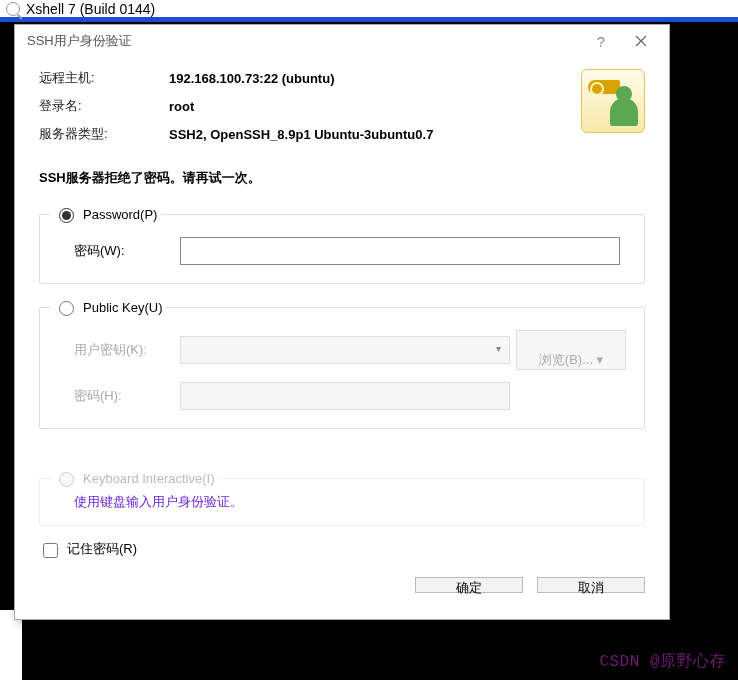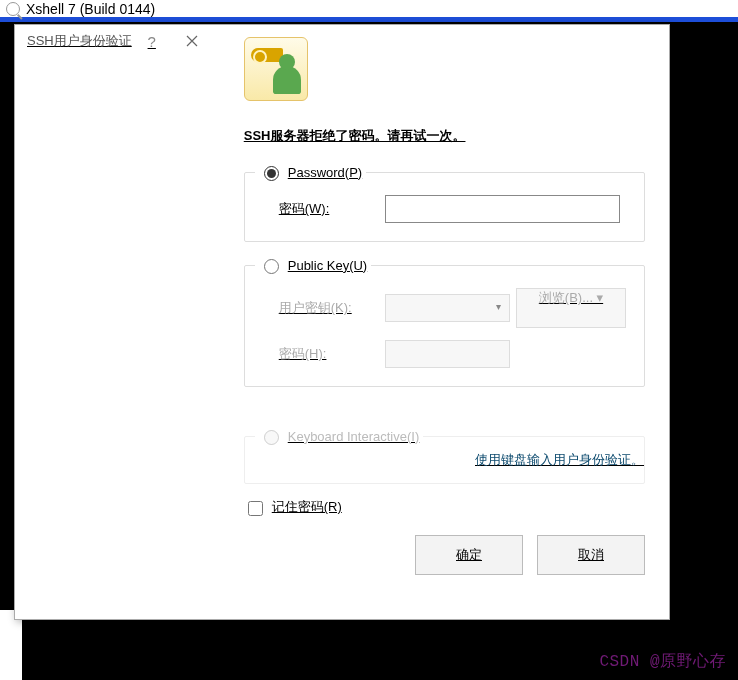--- a/index.html
+++ b/index.html
@@ -7,21 +7,21 @@
   .terminal-bg { position: absolute; top: 0; left: 0; right: 0; bottom: 0; background: #000; }
   .terminal-titlebar { position: absolute; top: 0; left: 0; right: 0; height: 22px; background: #fff; border-bottom: 5px solid #1d4ed8; font-family: "Consolas", monospace; font-size: 14px; padding: 2px 6px; color: #000; display:flex; align-items:center; }
   .terminal-titlebar .mag { width:14px;height:14px;border:1.5px solid #999;border-radius:50%;margin-right:6px;position:relative;}
   .terminal-titlebar .mag::after{content:"";position:absolute;width:6px;height:1.5px;background:#999;bottom:-3px;right:-4px;transform:rotate(45deg);}
   .watermark { position: absolute; bottom: 8px; right: 12px; color: #701a75; font-size: 16px; font-weight: 300; letter-spacing: 0.5px; font-family: Liberation Mono, monospace; }
   .white-strip { position:absolute; left:0; top:610px; width:22px; bottom:0; background:#fff;}
 
   .dialog {
     position: absolute; top: 24px; left: 14px; width: 656px; height: 596px;
     background: #fff; border: 1px solid #aaa; box-shadow: 2px 2px 8px rgba(0,0,0,0.3);
-    display: flex; flex-direction: row; text-decoration: underline;
+    display: flex; flex-direction: column;
   }
   .dlg-titlebar { height: 32px; display:flex; align-items:center; padding: 0 8px 0 12px; color:#555; font-size:13px; }
   .dlg-titlebar .title { flex:1; }
   .dlg-titlebar .tbtn { width:40px; height:28px; display:flex; align-items:center; justify-content:center; color:#888; font-size:15px; }
 
   .dlg-body { flex:1; padding: 12px 24px 14px 24px; font-size: 13px; color:#000; }
 
   .info-block { display:flex; }
   .info-grid { flex:1; display:grid; grid-template-columns: 130px 1fr; row-gap: 10px; align-items:center; }
   .info-grid .label { color:#222; }
@@ -40,28 +40,28 @@
   .radio-row input[type=radio]{ width:15px;height:15px; accent-color:#333; }
   .group-body { padding: 14px 18px 18px 34px; display:grid; grid-template-columns: 100px 1fr auto; gap: 12px 6px; align-items:center; }
   .group-body.disabled { color:#aaa; }
   .group-body label { font-size:13px; }
   .group-body input[type=text], .group-body input[type=password]{
     height:28px; border:1px solid #888; padding:2px 6px; font-size:13px; width:100%;
   }
   .group-body.disabled input, .group-body.disabled .combo, .group-body.disabled .browse-btn { border-color:#ddd; background:#f7f7f7; color:#aaa; }
   .combo { height:28px; border:1px solid #ccc; background:#f3f3f3; position:relative; }
   .combo .chev { position:absolute; right:8px; top:6px; color:#888; font-size:10px; }
-  .browse-btn { height:40px; width:110px; border:1px solid #ccc; background:#efefef; font-size:13px; display:flex;align-items:flex-start;justify-content:center; }
-  .hint { color:#0c4a6e; font-size:13px; padding: 6px 0 14px 34px; text-align: right; }
+  .browse-btn { height:40px; width:110px; border:1px solid #ccc; background:#efefef; font-size:13px; display:flex;align-items:flex-end;justify-content:center; }
+  .hint { color:#6d28d9; font-size:13px; padding: 6px 0 14px 34px; }
 
   .remember-row { display:flex; align-items:flex-start; gap:6px; margin-top:14px; font-size:13px; }
   .remember-row input{ width:15px;height:15px; }
 
   .dlg-buttons { display:flex; justify-content:flex-end; gap:14px; margin-top:16px; }
-  .dlg-buttons button { width:108px; height:40px; border:1px solid #bbb; background:#f3f3f3; font-size:13px; cursor:pointer; }
+  .dlg-buttons button { width:108px; height:16px; border:1px solid #bbb; background:#f3f3f3; font-size:13px; cursor:pointer; }
 </style>
 </head>
 <body>
 
 <div class="terminal-bg"></div>
 <div class="white-strip"></div>
 <div class="terminal-titlebar">
   <span class="mag"></span>
   <span>Xshell 7 (Build 0144)</span>
 </div>
@@ -73,20 +73,28 @@
     <div class="tbtn">
       <svg width="12" height="12" viewBox="0 0 12 12">
           <path d="M1 1 L11 11 M11 1 L1 11" stroke="#666" stroke-width="1.2"></path>
         </svg>
     </div>
   </div>
 
   <div class="dlg-body">
 
     <div class="info-block">
+      <div class="info-grid">
+        <div class="label">远程主机:</div>
+        <div class="val">192.168.100.73:22 (ubuntu)</div>
+        <div class="label">登录名:</div>
+        <div class="val">root</div>
+        <div class="label">服务器类型:</div>
+        <div class="val">SSH2, OpenSSH_8.9p1 Ubuntu-3ubuntu0.7</div>
+      </div>
       <div class="key-icon">
         <div class="key"></div>
           <div class="person"></div>
       </div>
     </div>
 
     <div class="error-msg">SSH服务器拒绝了密码。请再试一次。</div>
 
     <fieldset class="group">
       <legend>

